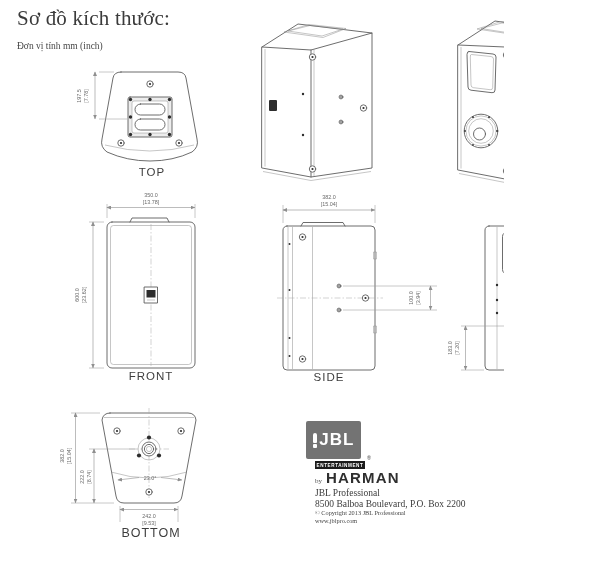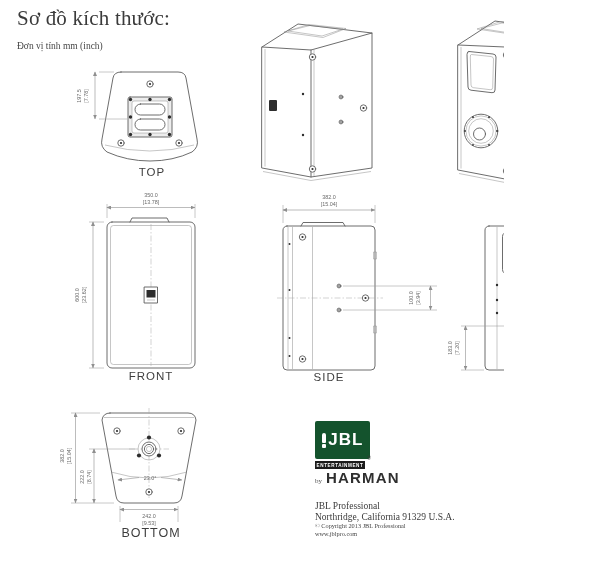--- a/index.html
+++ b/index.html
@@ -19,41 +19,41 @@
   .lt { fill:#ededed; }
   .dk { fill:#2d2d2d; stroke:none; }
   .cl { fill:none; stroke:#a6a6a6; stroke-width:0.5; stroke-dasharray:6 2 1.5 2; }
   .ext { fill:none; stroke:#9a9a9a; stroke-width:0.55; }
   .dl  { fill:none; stroke:#8f8f8f; stroke-width:0.6; }
   text.dm { font-family:"Liberation Sans", sans-serif; font-size:5.4px; fill:#6b6b6b; text-anchor:middle; }
   text.lb { font-family:"Liberation Sans", sans-serif; font-size:11.5px; fill:#3e3e3e; text-anchor:middle; letter-spacing:1px; }
   text.lb2 { font-family:"Liberation Sans", sans-serif; font-size:12.5px; fill:#3e3e3e; text-anchor:middle; letter-spacing:1px; }
 
   
-  .jbl-box { position:absolute; left:315px; top:421px; width:55px; height:38px; background:#14532d;
+  .jbl-box { position:absolute; left:306px; top:421px; width:55px; height:38px; background:#737373;
              border-radius:2px; display:flex; align-items:center; justify-content:center; }
   .jbl-box .txt { font-family:"Liberation Sans", sans-serif; font-weight:bold; font-size:17px;
                   letter-spacing:1px; color:#fff; }
   .excl { display:inline-block; width:4px; height:15px; margin-right:2.5px; position:relative; }
   .excl::before { content:""; position:absolute; left:0; top:0; width:4px; height:10px; background:#fff;
                   border-radius:2px 2px 1px 1px; }
   .excl::after  { content:""; position:absolute; left:0; bottom:0; width:4px; height:3.5px; background:#fff;
                   border-radius:1px; }
   .ent-bar { position:absolute; left:315px; top:461px; width:50px; height:8px; background:#1c1c1c;
              color:#fff; font-family:"Liberation Sans", sans-serif; font-size:4.6px; font-weight:bold;
              letter-spacing:0.6px; display:flex; align-items:center; justify-content:center; }
   .reg { position:absolute; left:367px; top:455px; font-size:5.5px; color:#3a3a3a;
          font-family:"Liberation Sans", sans-serif; }
   .byharman { position:absolute; left:315px; top:469px; }
   .byharman .by { font-size:7px; color:#555; }
   .byharman .harman { font-size:15px; font-family:"Liberation Sans", sans-serif; font-weight:bold;
                       letter-spacing:1.2px; color:#2f2f2f; }
 
   
-  .addr { position:absolute; left:315px; top:501px; color:#3b3b3b; }
+  .addr { position:absolute; left:315px; top:488px; color:#3b3b3b; }
   .addr .l { font-size:9.5px; line-height:10.5px; }
   .addr .s { font-size:6.3px; line-height:8px; color:#454545; }
   .docinfo { position:absolute; left:545px; top:514px; color:#3b3b3b; font-size:6.5px; line-height:9.5px; }
 </style>
 </head>
 <body>
 
 <div class="page">
 
   <div class="hdr">
@@ -318,21 +318,21 @@
   </div>
   <div class="ent-bar">ENTERTAINMENT</div>
   <span class="reg">®</span>
   <div class="byharman">
     <span class="by">by</span>
     <span class="harman">HARMAN</span>
   </div>
 
   <div class="addr">
     <div class="l">JBL Professional</div>
-    <div class="l">Northridge, California 91329 U.S.A.</div>
+    <div class="l">8500 Balboa Boulevard, P.O. Box 2200</div>
     <div class="s">© Copyright 2013 JBL Professional</div>
     <div class="s">www.jblpro.com</div>
   </div>
   <div class="docinfo">
     <div>SSKP6012</div>
     <div>SZ</div>
     <div>10/13</div>
   </div>
 
 </div>

